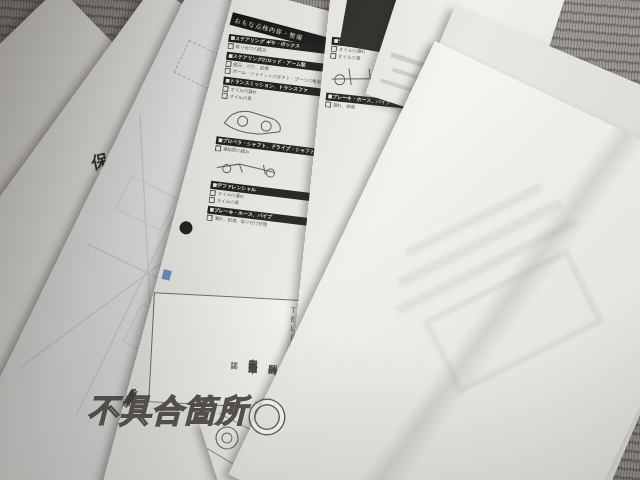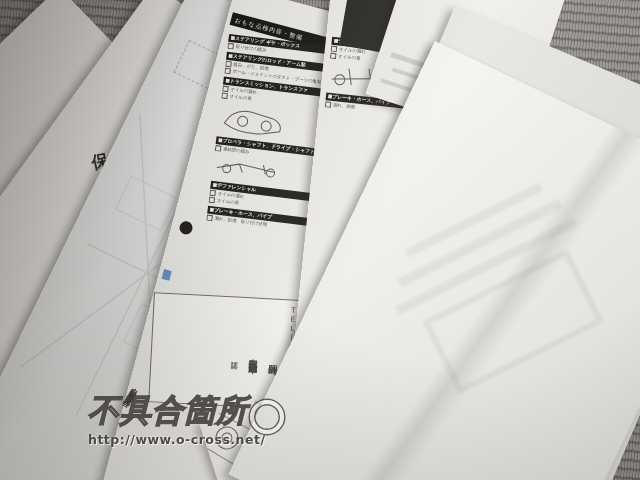--- a/index.html
+++ b/index.html
@@ -254,16 +254,15 @@
     </div>
   </div>
 
   <div class="lighting" style="z-index:25;pointer-events:none;"></div>
   <div class="vignette"></div>
 
   <div class="wm">
     <div>
       <span class="wm-logo">不具合箇所</span><span class="wm-ring"></span>
     </div>
-    <div class="wm-url">http://www.o-cross.net/</div>
   </div>
 
 </div>
 
 </body></html>

